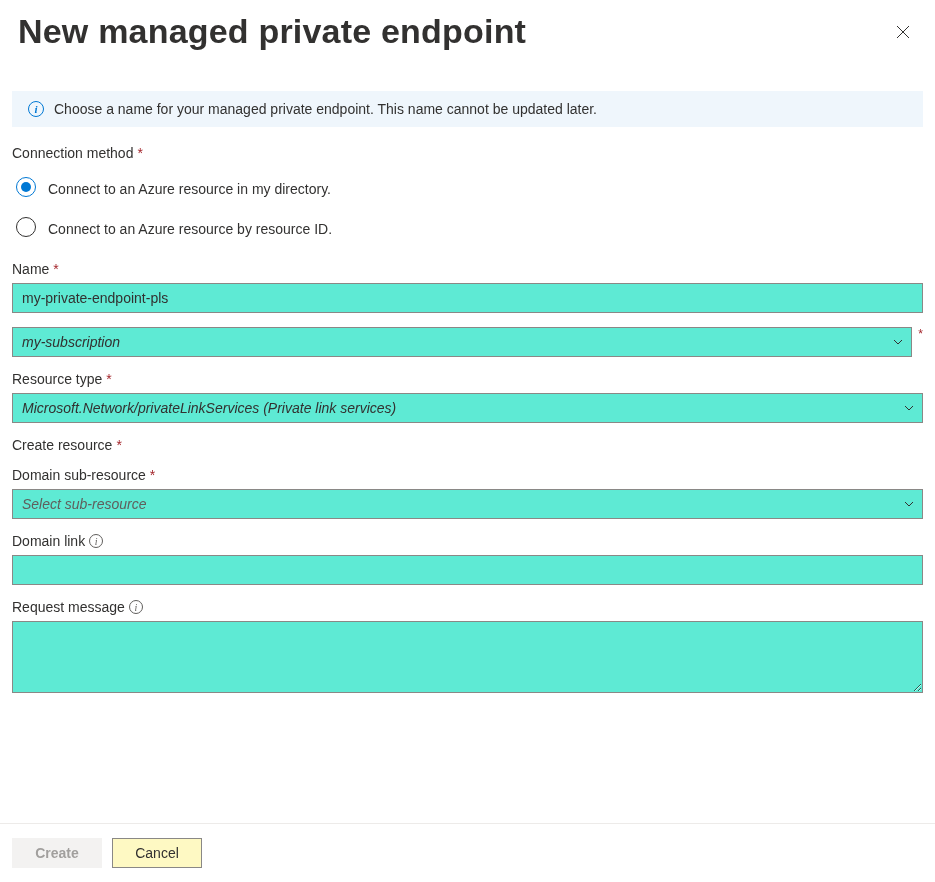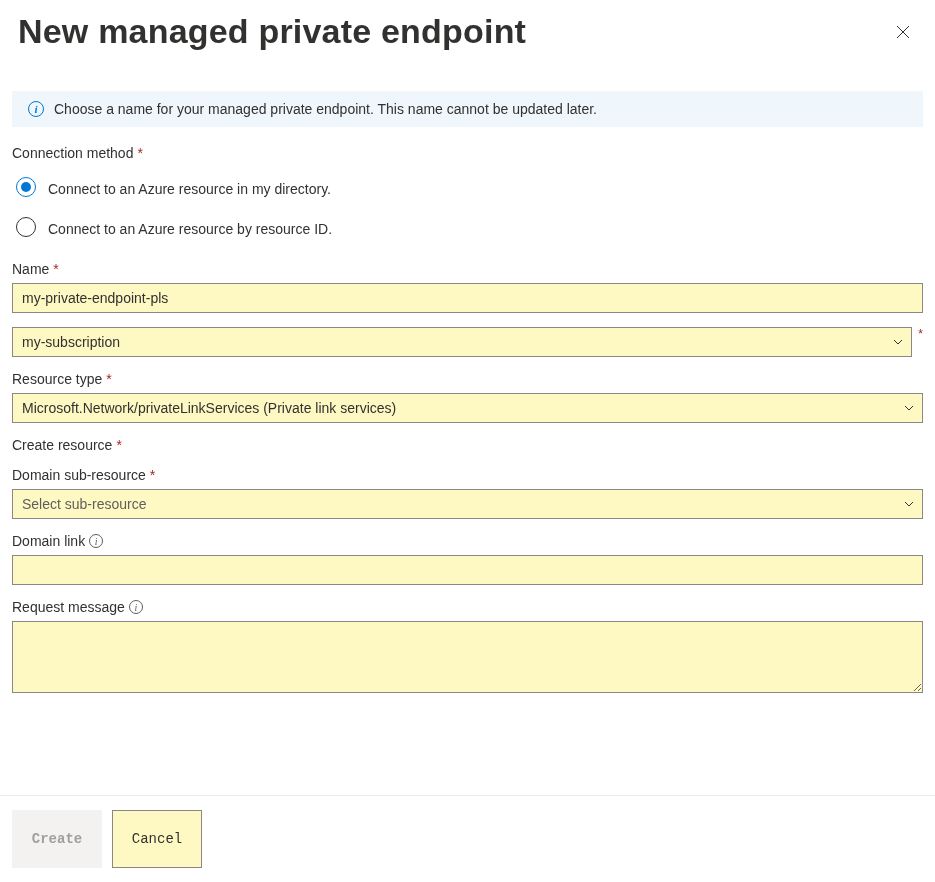--- a/index.html
+++ b/index.html
@@ -37,44 +37,44 @@
   .field { margin-bottom: 14px; }
   .field-label { display:flex; align-items:center; gap:4px; margin-bottom:6px; font-size:14px; color:#323130; }
   .req { color:#a4262c; }
   .field-label .help { width:14px;height:14px;border:1px solid #605e5c;border-radius:50%;
     display:flex;align-items:center;justify-content:center;font-size:10px;font-style:italic;
     font-family: Georgia, serif; color:#605e5c; cursor:default;}
   .sub-asterisk { color:#a4262c; font-size:12px; }
   .row { display:flex; align-items:flex-start; gap:6px; }
   .row .control { flex:1 1 auto; }
   .text-input, .select-input, .textarea-input {
-    width:100%; border:1px solid #8a8886; background:#fef9c3; color:#323130;
+    width:100%; border:1px solid #8a8886; background:#5eead4; color:#323130;
     font-family:inherit; font-size:14px; padding:6px 9px; outline:none;
   }
   .select-wrap { position:relative; width:100%; }
-  .select-input { padding-right:30px; cursor:pointer; }
+  .select-input { padding-right:30px; cursor:pointer;font-style:italic; }
   .select-input.placeholder { color:#605e5c; }
   .chevron {
     position:absolute; right:8px; top:50%; transform:translateY(-50%);
     pointer-events:none; color:#323130;
   }
   .textarea-input { height:72px; resize:both; }
   .radio-group { margin-top:6px; }
   .radio-row { display:flex; align-items:flex-end; gap:12px; padding:10px 4px; cursor:pointer; }
   .radio-outer {
     width:20px;height:20px;border:1px solid #323130;border-radius:50%;
     display:flex;align-items:center;justify-content:center; flex-shrink:0;
   }
   .radio-row.selected .radio-outer { border-color:#0078d4; }
   .radio-inner { width:10px;height:10px;border-radius:50%;background:#0078d4;display:none; }
   .radio-row.selected .radio-inner { display:block; }
   .footer {
     border-top:1px solid #edebe9; padding:14px 12px; display:flex; gap:10px;
   }
-  .btn { min-width:90px; padding:20px 18px; font-family:Liberation Mono, monospace; font-size:14px; cursor:pointer; }
+  .btn { min-width:90px; padding:6px 18px; font-family:Liberation Sans, sans-serif; font-size:14px; cursor:pointer; }
   .btn-primary { background:#f3f2f1; border:1px solid #f3f2f1; color:#a19f9d; cursor:not-allowed; font-weight:600;}
   .btn-secondary { background:#fef9c3; border:1px solid #8a8886; color:#323130; }
   svg { display:block; }
 </style>
 </head>
 <body>
 
 <div class="panel">
   <div class="header">
     <h1>New managed private endpoint</h1>

